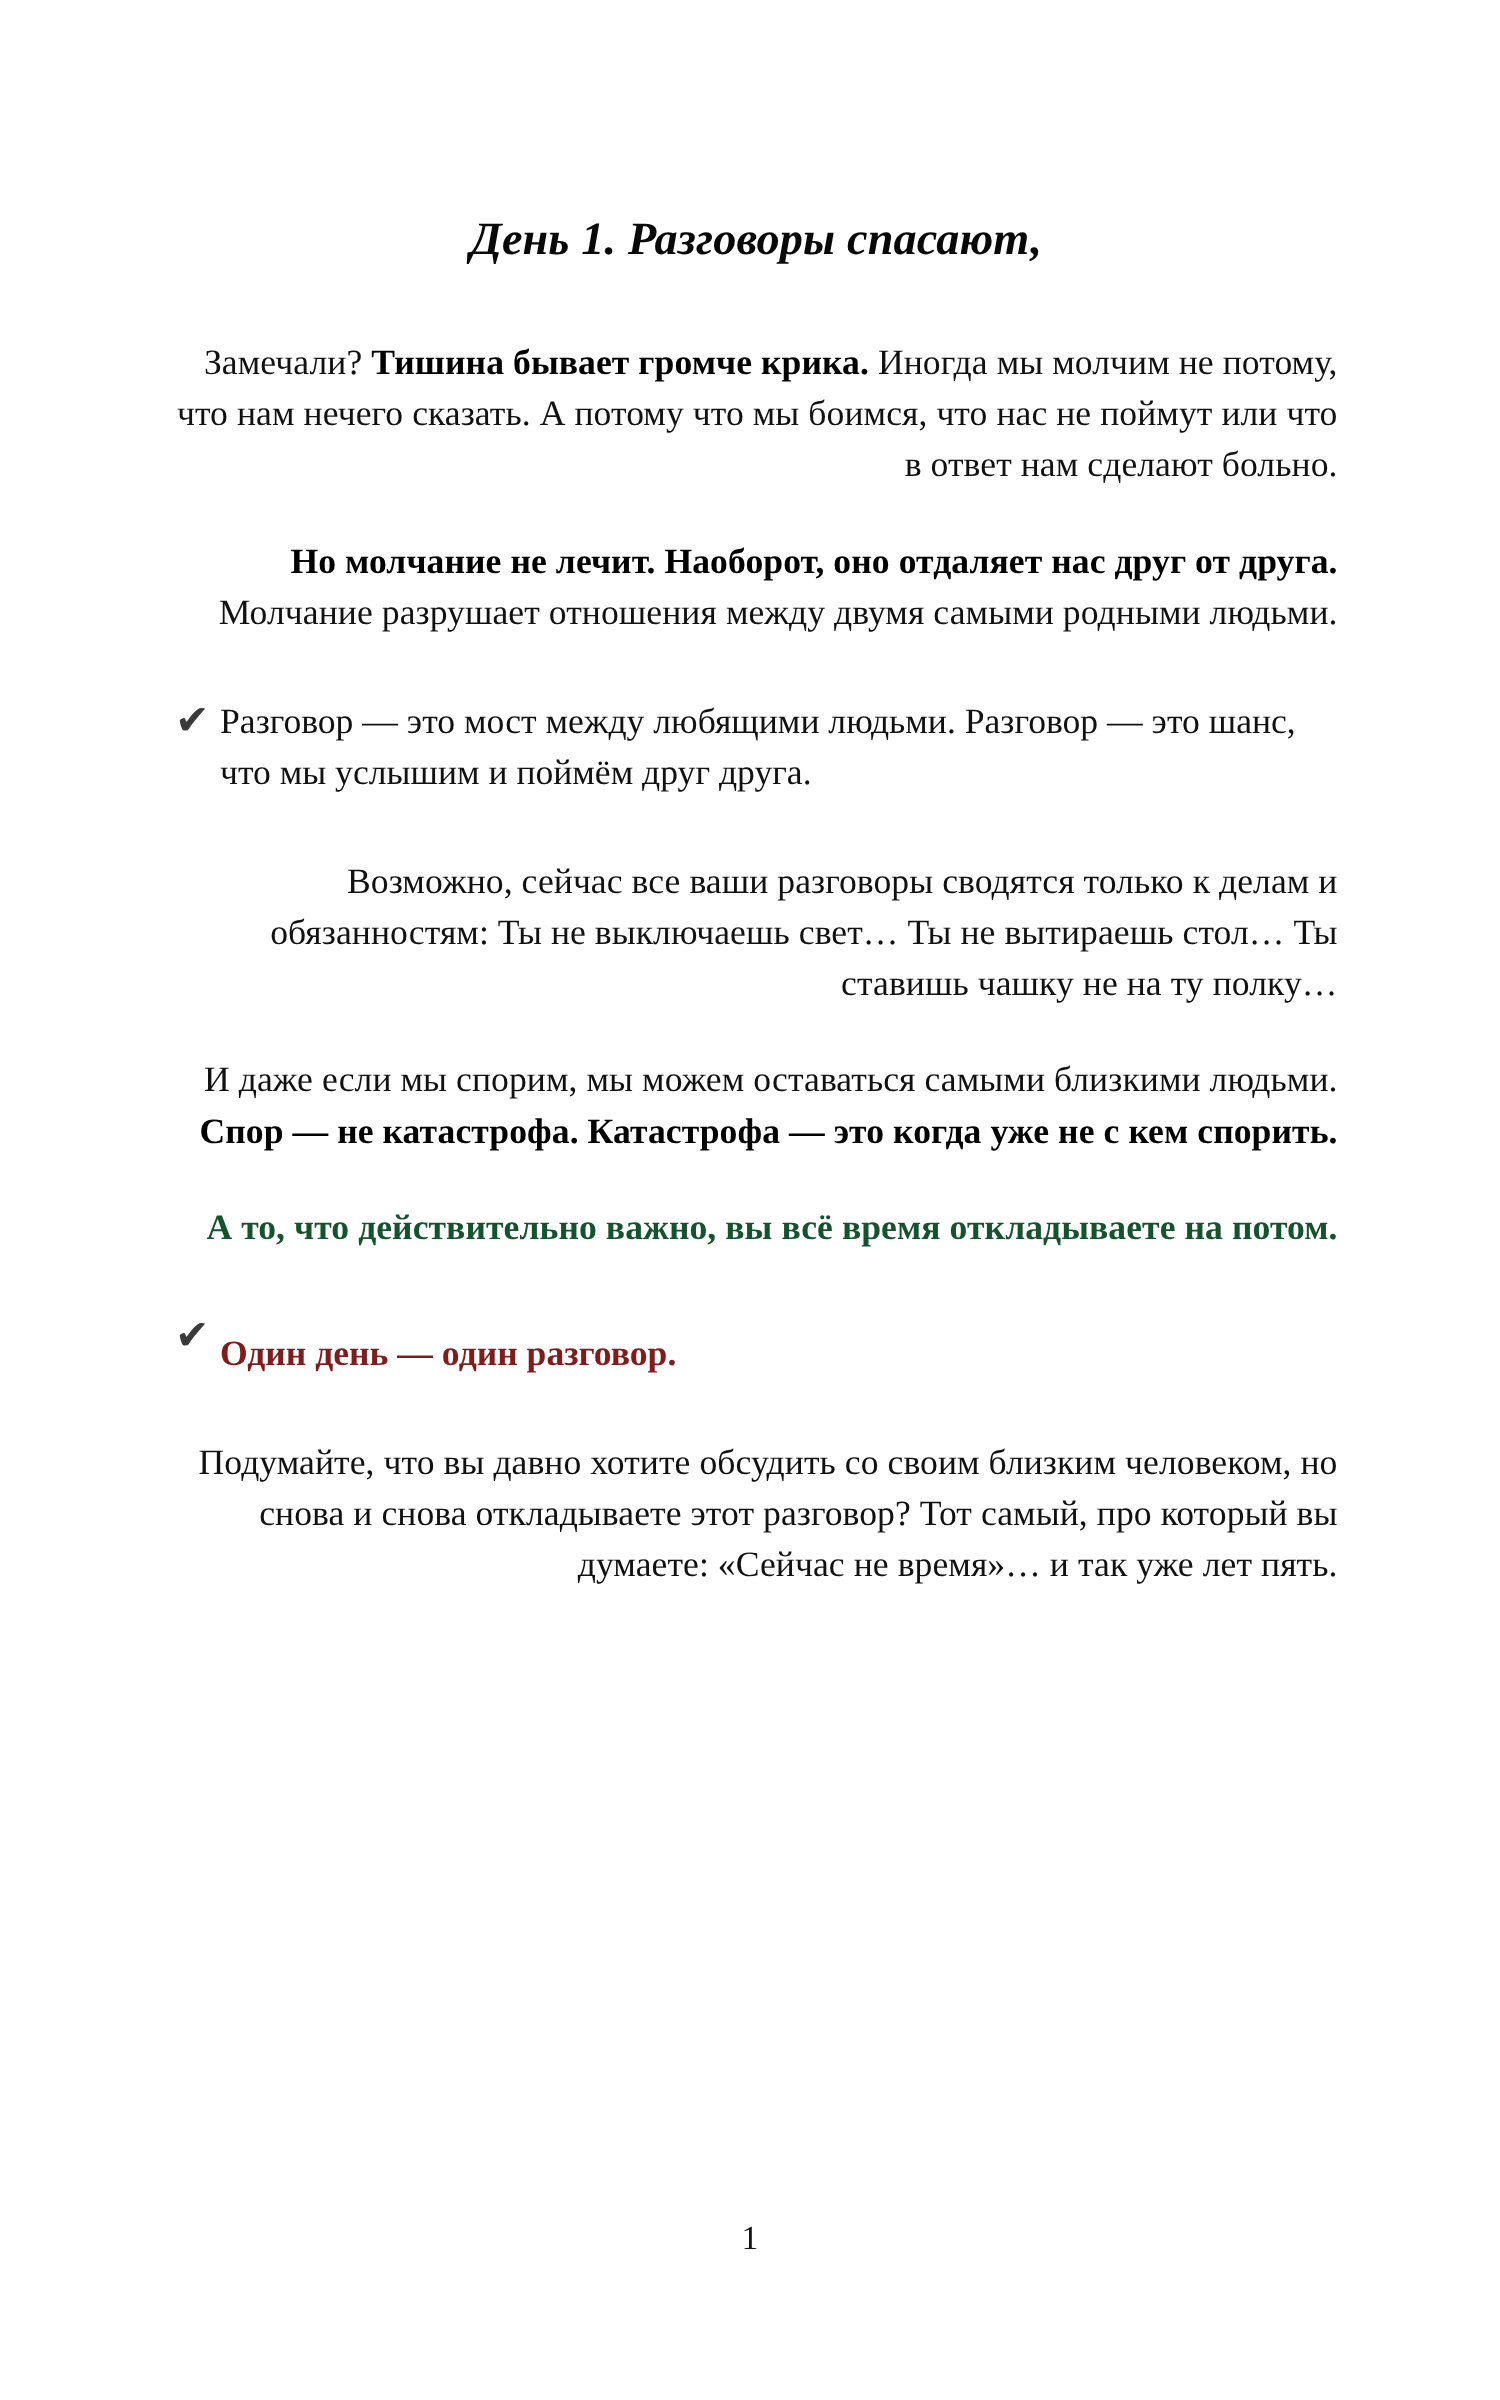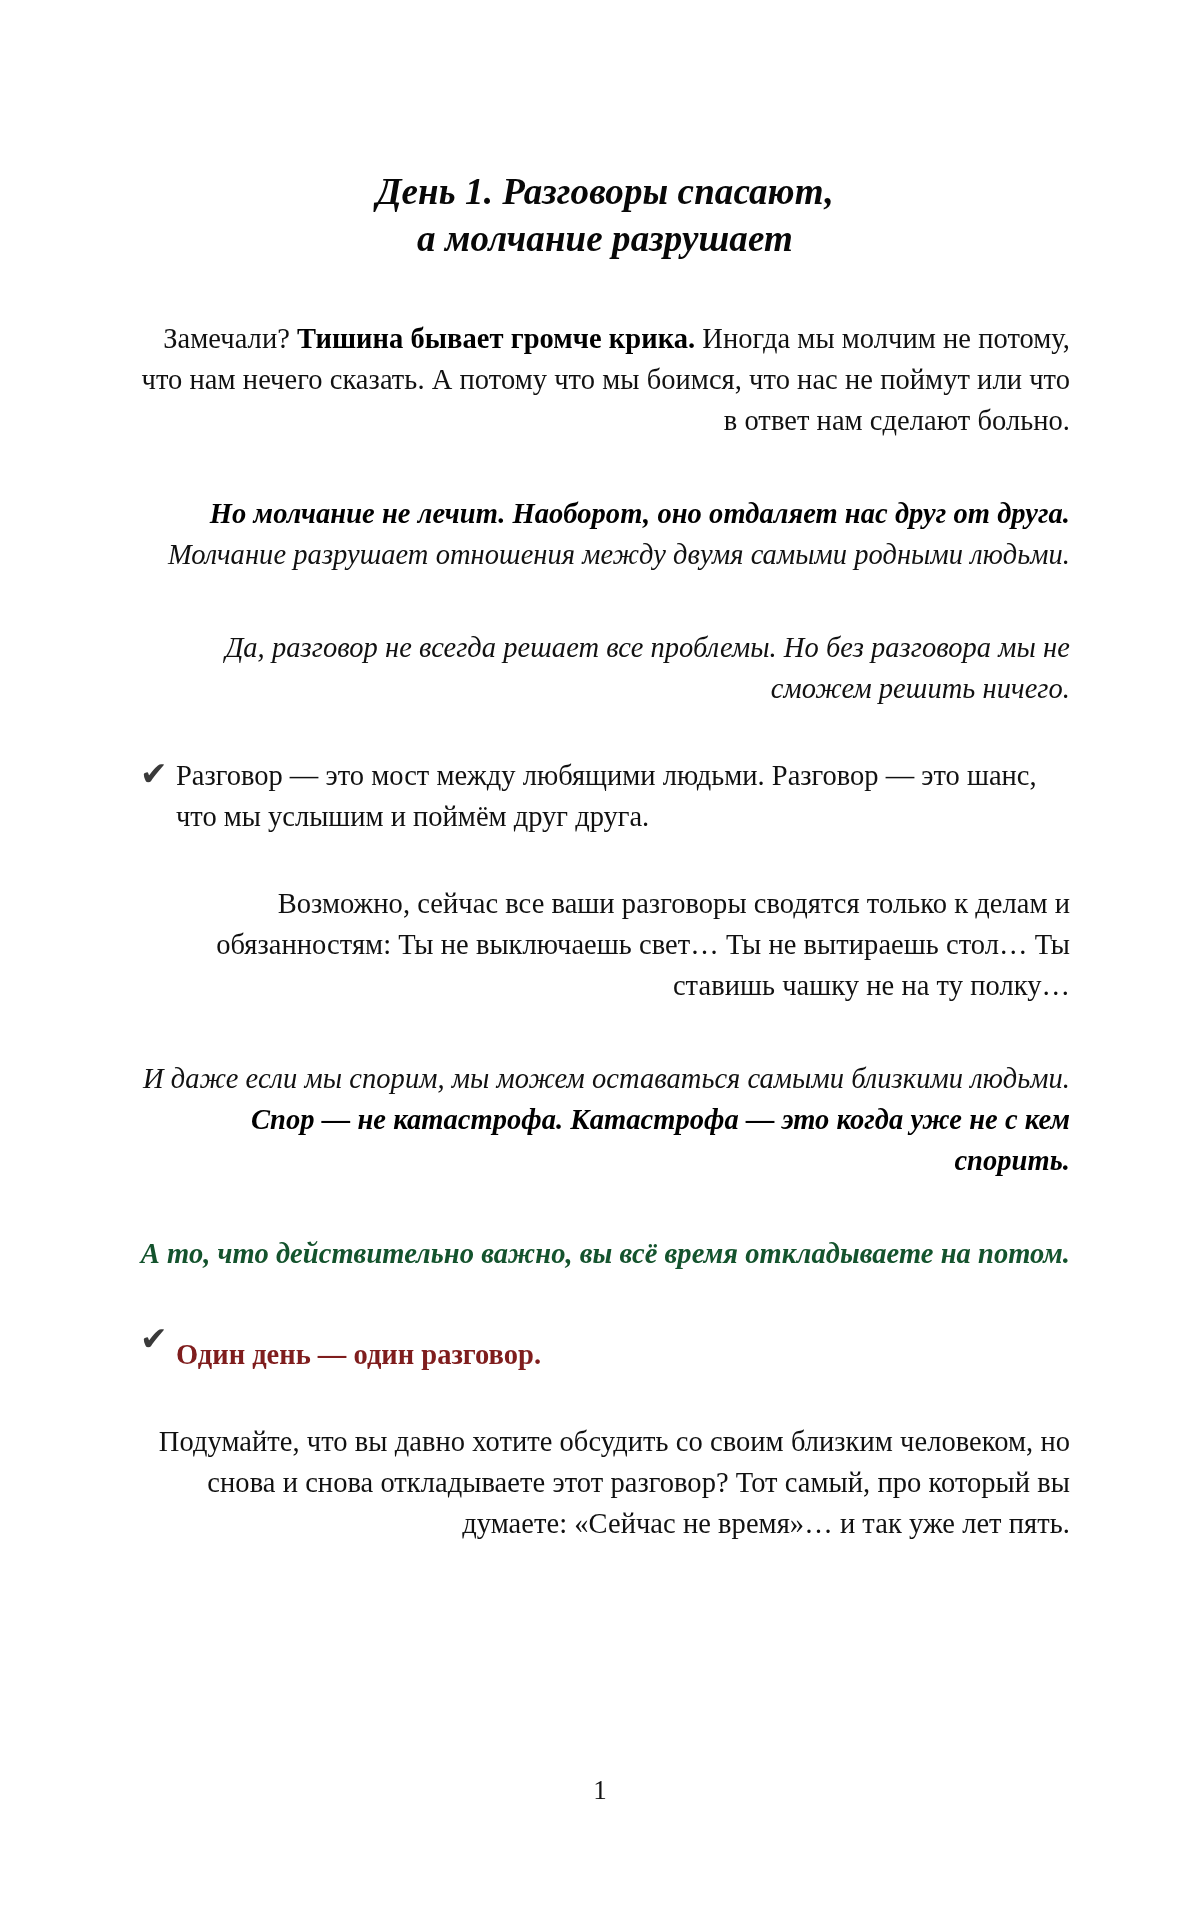--- a/index.html
+++ b/index.html
@@ -48,21 +48,21 @@
   
   .para {
     margin: 0;
     font-size: 28.5px;
     line-height: 41px;
     text-align: right;
     color: #111111;
     letter-spacing: 0.05px;
   }
   .gap-first { margin-top: 55px; }
-  .gap { margin-top: 52px; font-style: italic; }
+  .gap { margin-top: 36px; }
   .gap-lg { margin-top: 46px; }
 
   .para b,
   .para .b {
     font-weight: bold;
     color: #000000;
   }
 
   .para-bold {
     font-weight: bold;
@@ -109,32 +109,30 @@
   }
 </style>
 </head>
 <body>
 
 <div class="page">
   <div class="content">
 
     <h1 class="doc-title">
       <span class="t-line">День 1. Разговоры спасают,</span>
-      <span class="t-line">а молчание разрушает</span>
     </h1>
 
     <p class="para gap-first">
       <span>Замечали? </span><b>Тишина бывает громче крика.</b><span> Иногда мы молчим не потому, что нам нечего сказать. А потому что мы боимся, что нас не поймут или что в ответ нам сделают больно.</span>
     </p>
 
     <p class="para gap">
       <b>Но молчание не лечит. Наоборот, оно отдаляет нас друг от друга.</b><span> Молчание разрушает отношения между двумя самыми родными людьми.</span>
     </p>
 
-    <p class="para gap">Да, разговор не всегда решает все проблемы. Но без разговора мы не сможем решить ничего.</p>
 
     <div class="check-row gap-lg">
       <span class="check-mark">✔</span>
       <span class="check-text">Разговор — это мост между любящими людьми. Разговор — это шанс, что мы услышим и поймём друг друга.</span>
     </div>
 
     <p class="para gap-lg">Возможно, сейчас все ваши разговоры сводятся только к делам и обязанностям: Ты не выключаешь свет… Ты не вытираешь стол… Ты ставишь чашку не на ту полку…</p>
 
     <p class="para gap">
       <span>И даже если мы спорим, мы можем оставаться самыми близкими людьми. </span><b>Спор — не катастрофа. Катастрофа — это когда уже не с кем спорить.</b>

